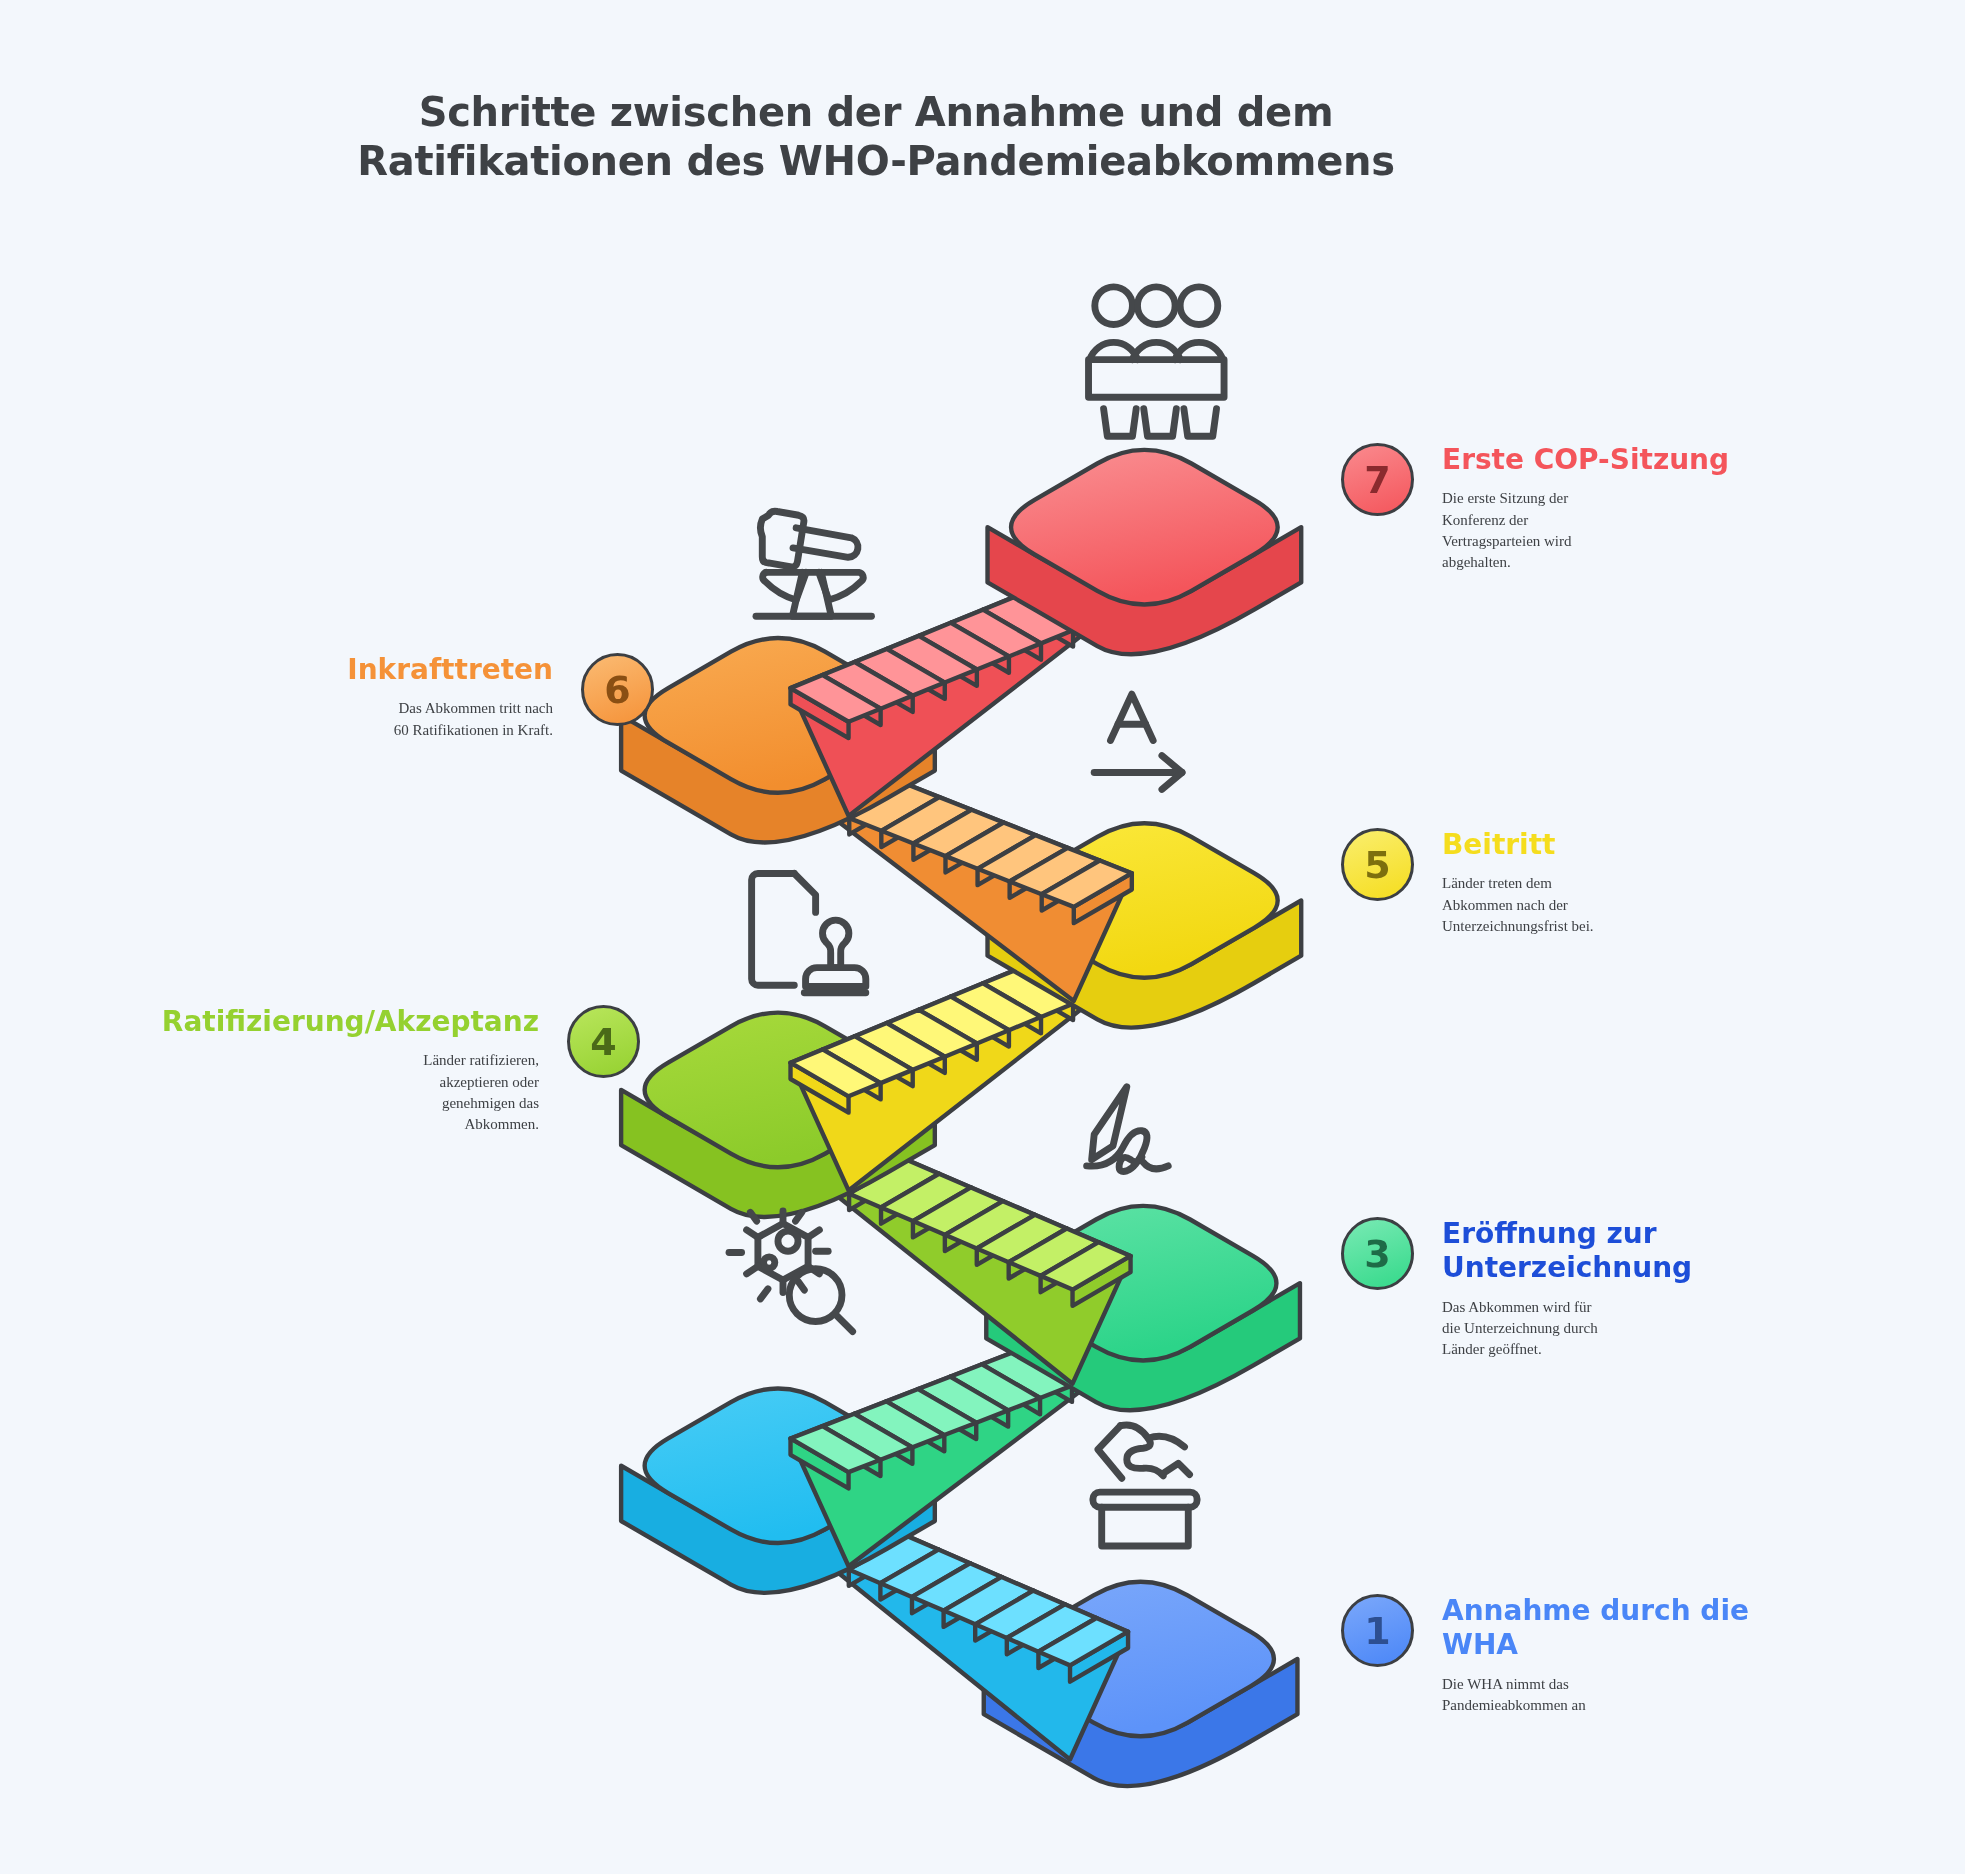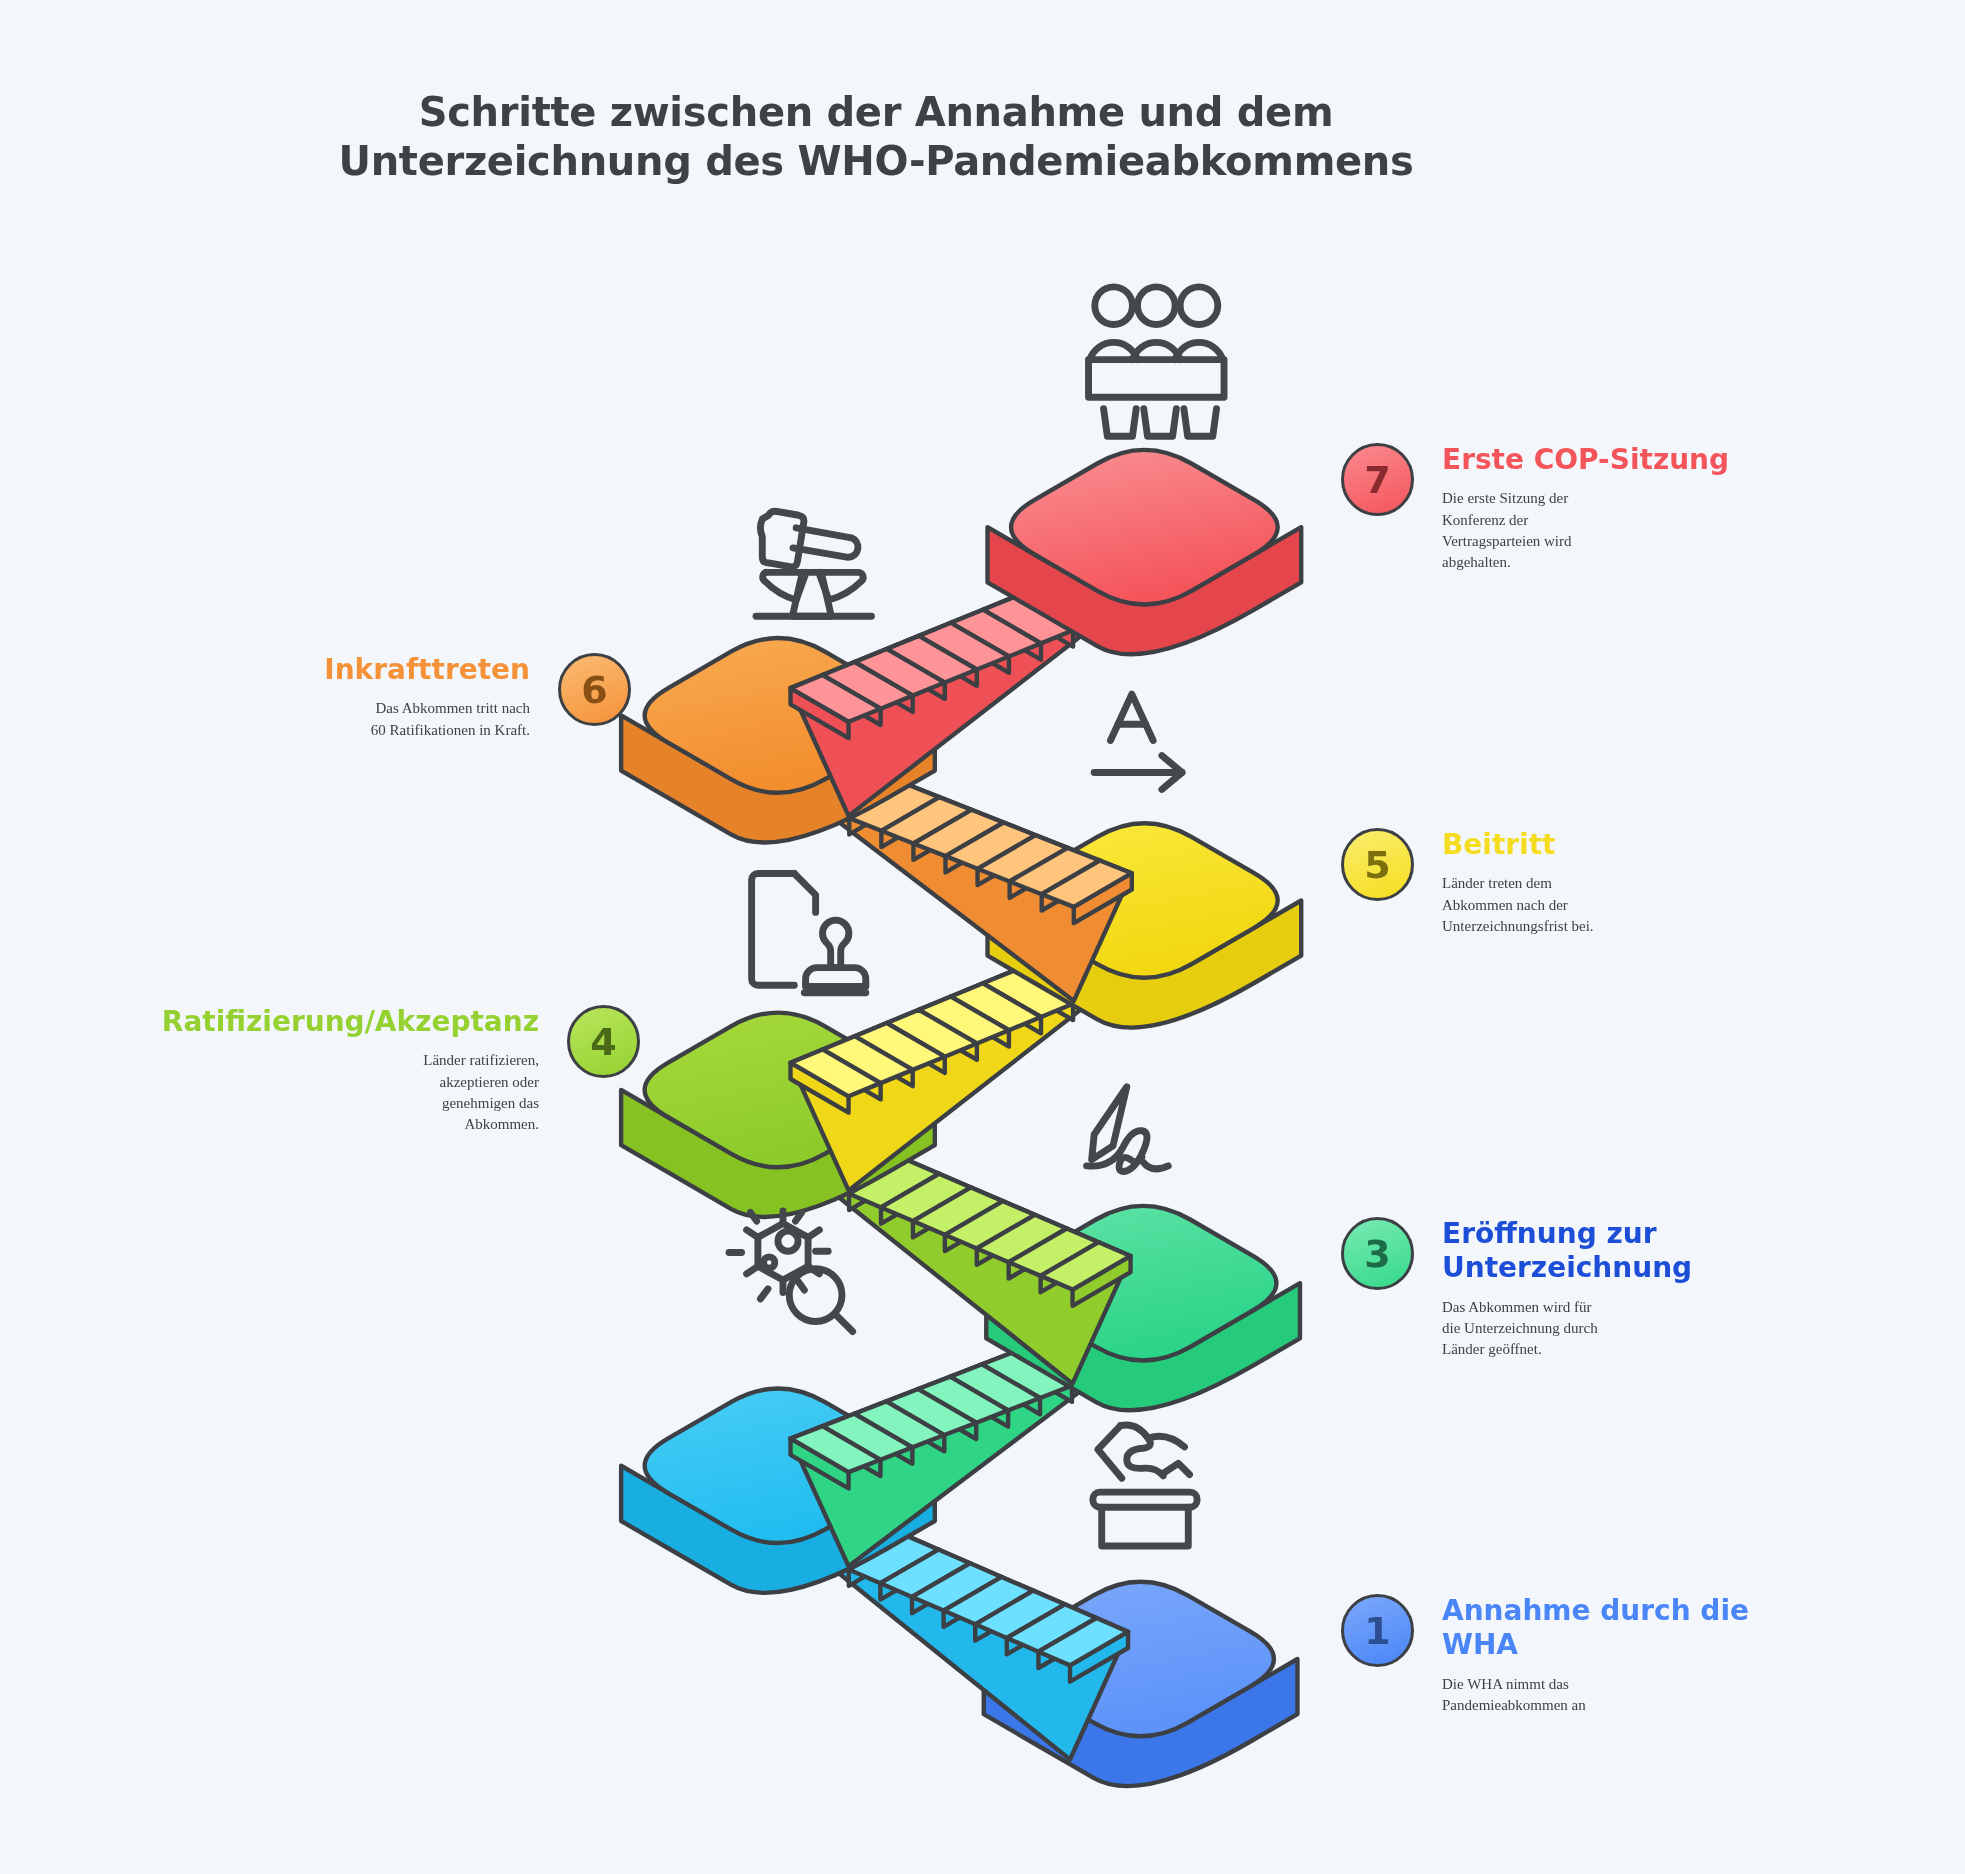--- a/index.html
+++ b/index.html
@@ -88,21 +88,21 @@
 
   
 </style>
 </head>
 <body>
 
 <div id="page">
 
   <div id="title">
     <span class="tline">Schritte zwischen der Annahme und dem</span>
-    <span class="tline">Unterzeichnung des WHO-Pandemieabkommens</span>
+    <span class="tline">Ratifikationen des WHO-Pandemieabkommens</span>
   </div>
 
   <svg id="stage" viewBox="0 0 3132 2988" width="1965" height="1875">
     <defs>
 
       <linearGradient id="g1top" x1="0" y1="0" x2="0.35" y2="1">
         <stop offset="0%" stop-color="#7ba8fb"></stop>
           <stop offset="100%" stop-color="#5d93f9"></stop>
       </linearGradient>
       <linearGradient id="g2top" x1="0" y1="0" x2="0.35" y2="1">
@@ -358,21 +358,21 @@
     </div>
     <div class="txtcol">
       <div class="step-title" style="color: rgb(244, 85, 91);">Erste COP-Sitzung</div>
       <div class="step-desc">Die erste Sitzung der
 Konferenz der
 Vertragsparteien wird
 abgehalten.</div>
     </div>
   </div>
 
-  <div class="step left" style="left:91px; top:653px; width:540px;">
+  <div class="step left" style="left:114px; top:653px; width:540px;">
     <div class="txtcol">
       <div class="step-title" style="color: rgb(245, 146, 56);">Inkrafttreten</div>
       <div class="step-desc">Das Abkommen tritt nach
 60 Ratifikationen in Kraft.</div>
     </div>
     <div class="badge" style="background: linear-gradient(160deg, rgb(251, 187, 115), rgb(245, 146, 56)); color: rgb(138, 79, 19); border-color: rgb(60, 63, 67);">
       <span>6</span>
     </div>
   </div>
 

